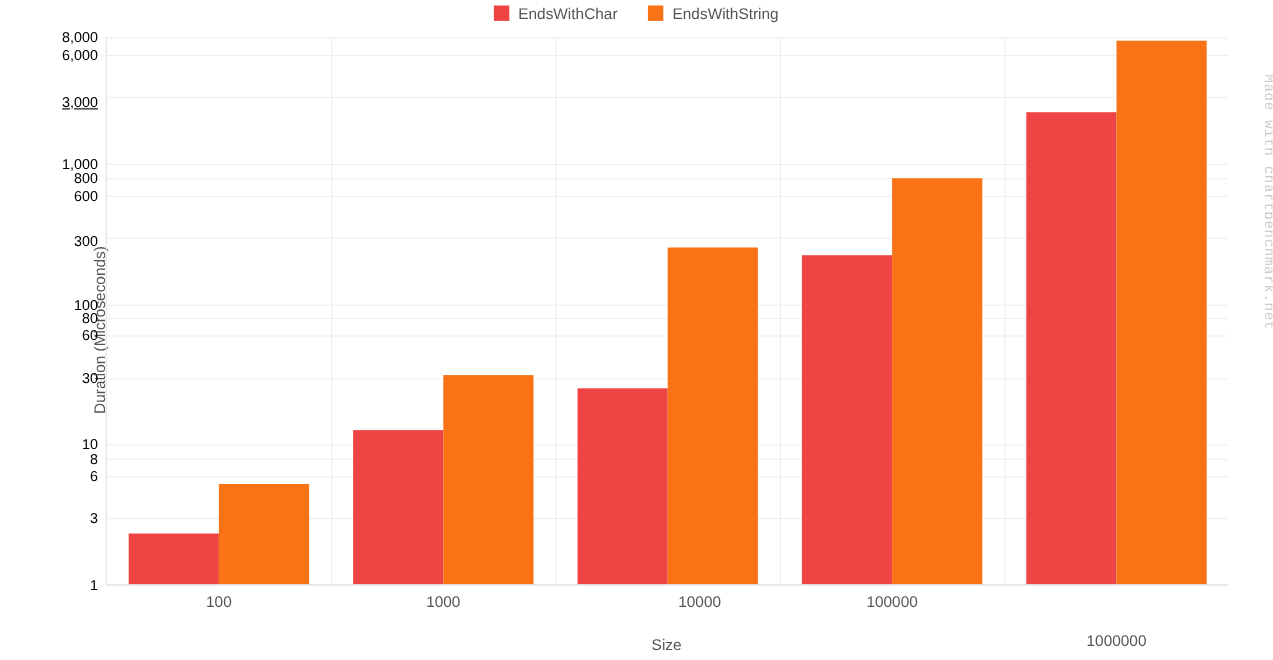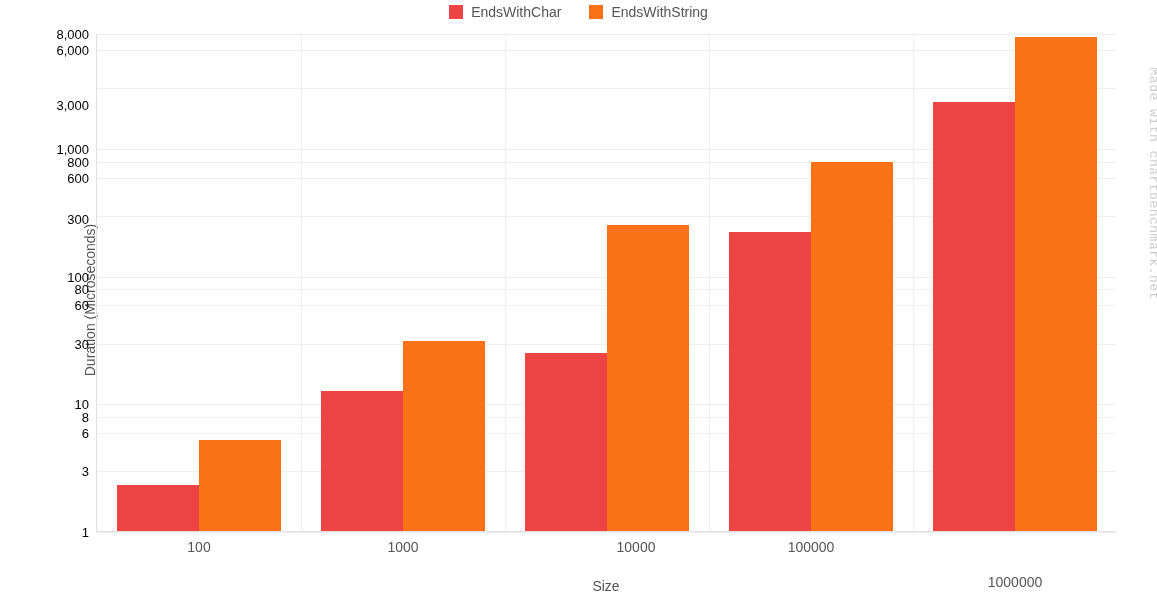--- a/index.html
+++ b/index.html
@@ -159,21 +159,21 @@
       <div class="y-tick" style="top: 242.818px;">100</div>
       <div class="grid-h" style="top: 181.941px;"></div>
       <div class="y-tick" style="top: 185px;">300</div>
       <div class="grid-h" style="top: 143.532px;"></div>
       <div class="y-tick" style="top: 143.532px;">600</div>
       <div class="grid-h" style="top: 127.591px;"></div>
       <div class="y-tick" style="top: 127.591px;">800</div>
       <div class="grid-h" style="top: 115.226px;"></div>
       <div class="y-tick" style="top: 115.226px;">1,000</div>
       <div class="grid-h" style="top: 54.3499px;"></div>
-      <div class="y-tick" style="top: 71px;">3,000</div>
+      <div class="y-tick" style="top: 59px; text-decoration: underline;">3,000</div>
       <div class="grid-h" style="top: 15.9411px;"></div>
       <div class="y-tick" style="top: 15.9411px;">6,000</div>
       <div class="grid-h" style="top: 0px;"></div>
       <div class="y-tick" style="top: 0px;">8,000</div>
       <div class="grid-v" style="left: 204px;"></div>
       <div class="grid-v" style="left: 408px;"></div>
       <div class="grid-v" style="left: 612px;"></div>
       <div class="grid-v" style="left: 816px;"></div>
       <div class="x-tick" style="left: 102px;">100</div>
       <div class="x-tick" style="left: 306px;">1000</div>

